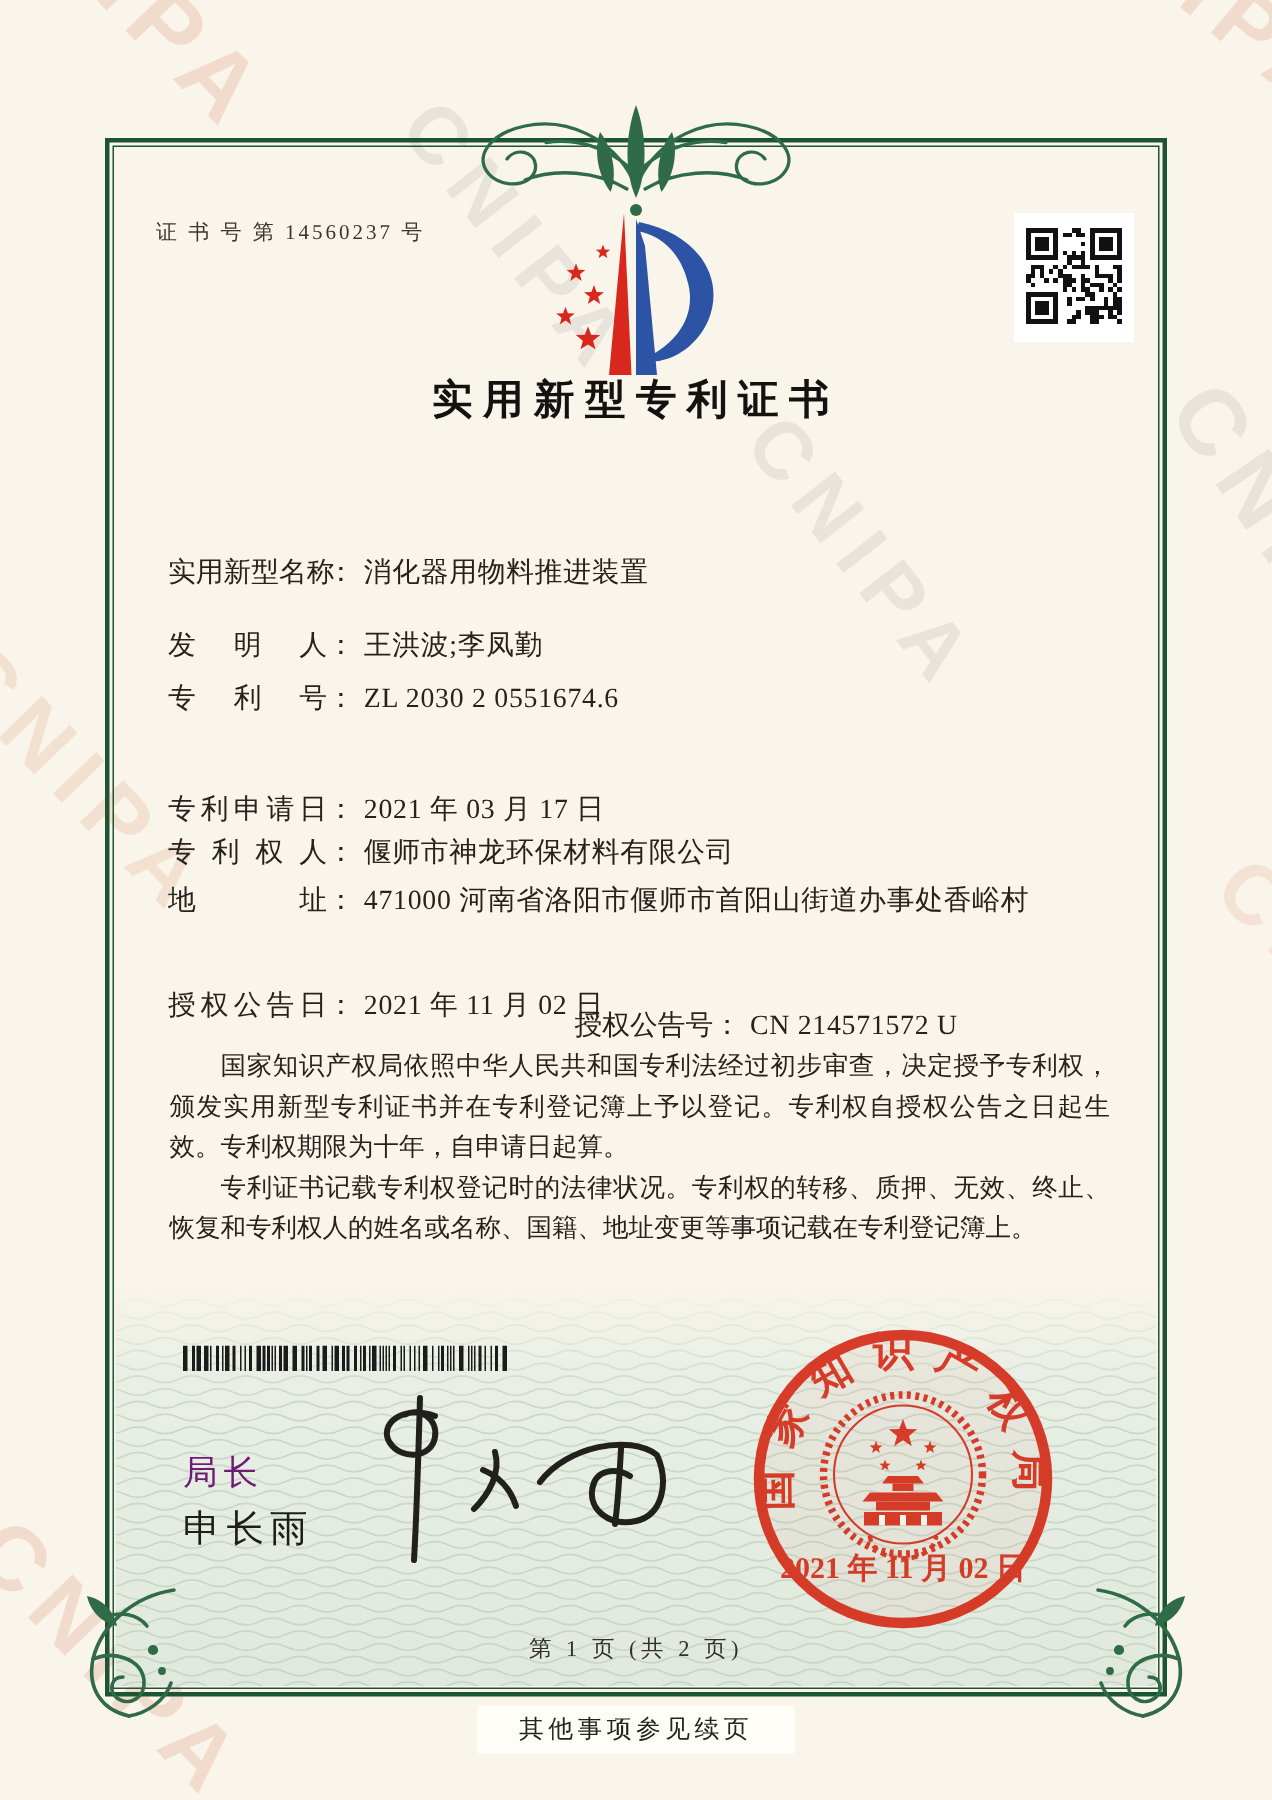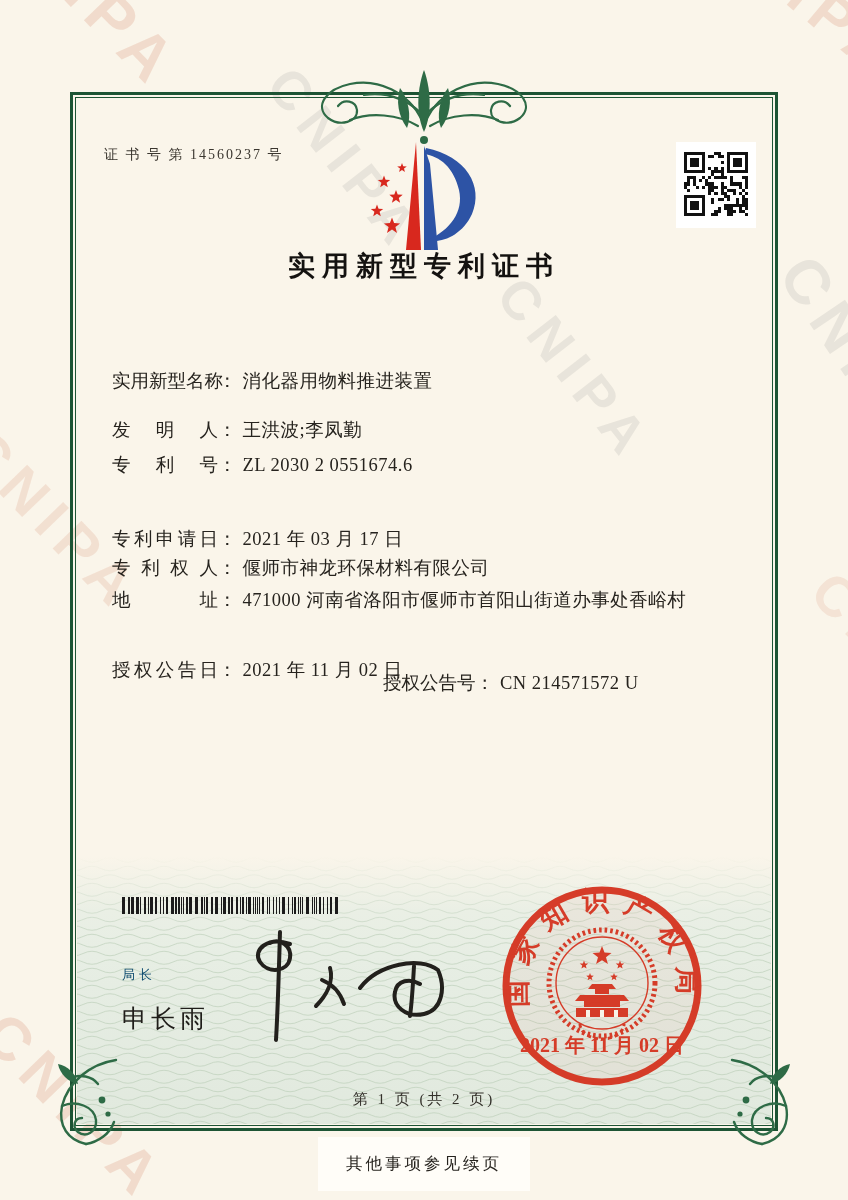--- a/index.html
+++ b/index.html
@@ -35,29 +35,29 @@
   .field-row{position:absolute;left:112px;font-size:18.5px;color:#26231e;white-space:nowrap;}
   .field-label{display:inline-block;width:106px;text-align:justify;text-align-last:justify;vertical-align:bottom;}
   .field-value{margin-left:6px;letter-spacing:0.5px;}
   .grant-no-pair{position:absolute;left:271px;top:13px;}
 
   .paragraphs{position:absolute;left:113px;top:697px;width:627px;
         font-size:17px;line-height:27px;text-align:justify;color:#26231e;}
   .paragraphs p{margin:0;text-indent:2em;}
 
   .barcode{position:absolute;left:122px;top:897px;}
-  .signer-title{position:absolute;left:122px;top:966px;font-size:13px;letter-spacing:4px;color:#0c4a6e;}
+  .signer-title{position:absolute;left:122px;top:966px;font-size:23px;letter-spacing:4px;color:#701a75;}
   .signer-name{position:absolute;left:122px;top:1002px;font-size:25px;letter-spacing:4px;color:#1f1d19;}
   .signature{position:absolute;left:238px;top:926px;}
   .seal{position:absolute;left:496px;top:882px;opacity:0.95;}
 
   .page-number{position:absolute;left:0;top:1090px;width:100%;text-align:center;
         font-size:15px;letter-spacing:3px;color:#33302a;}
   .note-box{position:absolute;left:50%;top:1137px;transform:translateX(-50%);
-        background:#fffdf8;padding:16px 28px;font-size:16.5px;letter-spacing:3px;color:#26231e;white-space:nowrap;}
+        background:#fffdf8;padding:5px 28px;font-size:16.5px;letter-spacing:3px;color:#26231e;white-space:nowrap;}
 
   .ornament-top{position:absolute;left:294px;top:62px;}
   .corner-orn{position:absolute;top:1056px;}
   .corner-left{left:50px;}
   .corner-right{left:726px;transform:scaleX(-1);}
 </style>
 </head>
 <body>
 
 <span class="wm wm-pink" style="left:-38px;top:-48px;font-size:64px;transform:rotate(46deg);">CNIPA</span>
@@ -314,20 +314,22 @@
 </div>
 <div class="field-row" style="top:587px;">
   <span class="field-label">地址</span><span>：</span><span class="field-value">471000 河南省洛阳市偃师市首阳山街道办事处香峪村</span>
 </div>
 <div class="field-row" style="top:657px;">
   <span class="field-label">授权公告日</span><span>：</span><span class="field-value">2021 年 11 月 02 日</span>
   <span class="grant-no-pair"><span>授权公告号</span><span>：</span><span class="field-value">CN 214571572 U</span></span>
 </div>
 
 <div class="paragraphs">
+  <p>国家知识产权局依照中华人民共和国专利法经过初步审查，决定授予专利权，颁发实用新型专利证书并在专利登记簿上予以登记。专利权自授权公告之日起生效。专利权期限为十年，自申请日起算。</p>
+  <p>专利证书记载专利权登记时的法律状况。专利权的转移、质押、无效、终止、恢复和专利权人的姓名或名称、国籍、地址变更等事项记载在专利登记簿上。</p>
 </div>
 
 <svg class="barcode" id="barcode" width="216" height="17">
     <rect x="0" y="0" width="3" height="17" fill="#1b1b1b"></rect>
     <rect x="6" y="0" width="2" height="17" fill="#1b1b1b"></rect>
     <rect x="9" y="0" width="3" height="17" fill="#1b1b1b"></rect>
     <rect x="14" y="0" width="3" height="17" fill="#1b1b1b"></rect>
     <rect x="18" y="0" width="1" height="17" fill="#1b1b1b"></rect>
     <rect x="22" y="0" width="2" height="17" fill="#1b1b1b"></rect>
     <rect x="26" y="0" width="1" height="17" fill="#1b1b1b"></rect>

